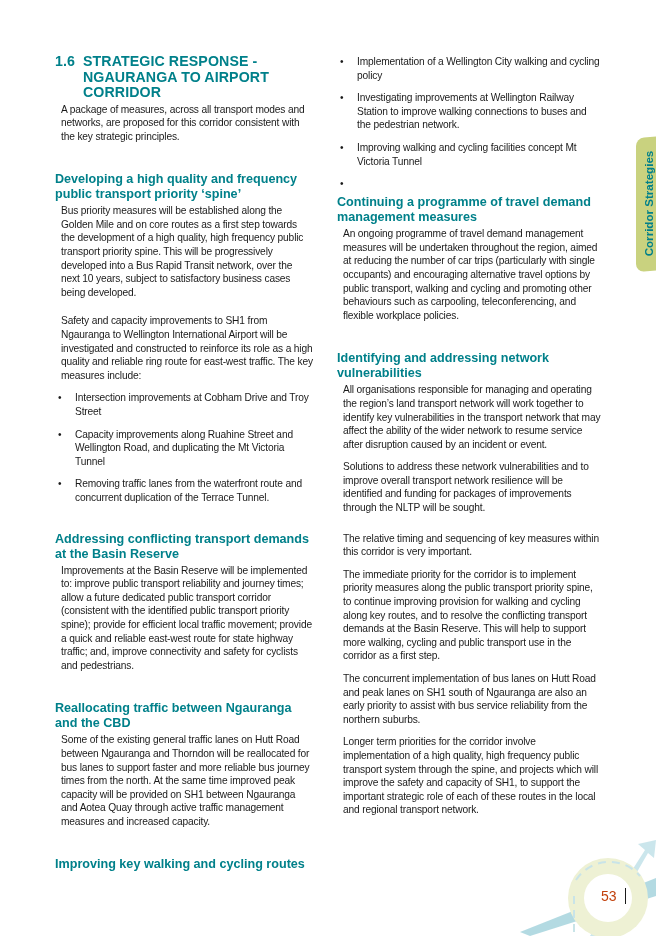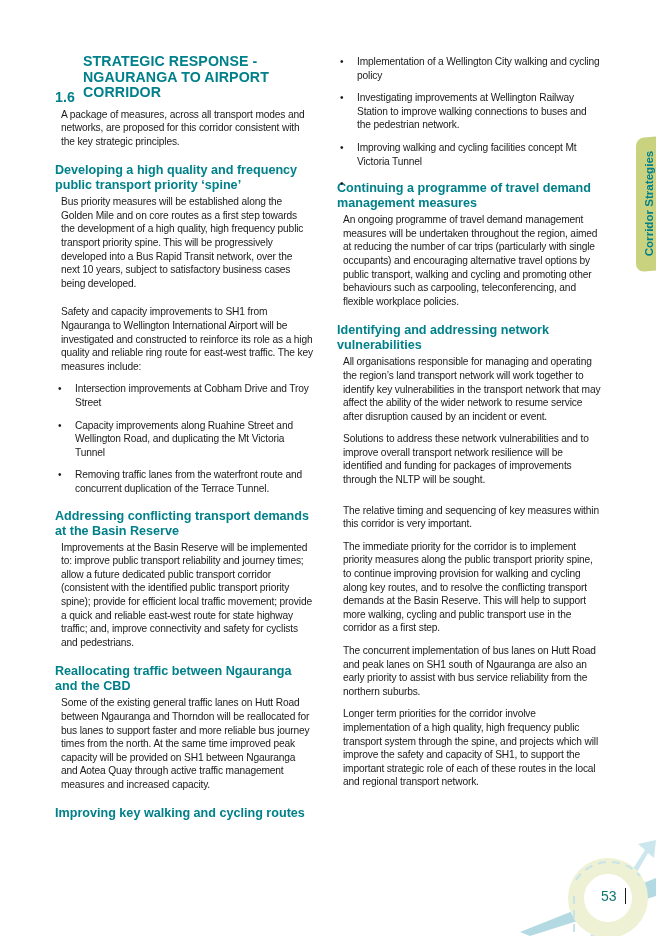--- a/index.html
+++ b/index.html
@@ -13,25 +13,25 @@
       position: absolute; top: 54px;
       font-size: 10.2px; line-height: 13.6px; letter-spacing: -0.15px;
     }
     .col-left { left: 55px; width: 258px; }
     .col-right { left: 337px; width: 264px; top: 55px; }
     .sec-title {
       color: #00808a; font-weight: bold; font-size: 14.2px; line-height: 15.5px;
       letter-spacing: 0.1px; display: flex; margin: 0 0 2px 0;
       text-transform: uppercase;
     }
-    .sec-title .num { width: 28px; flex: 0 0 28px; margin-top: 36px; }
+    .sec-title .num { width: 28px; flex: 0 0 28px; }
     .sec-title .txt { flex: 1; }
     .sub-title {
       color: #00808a; font-weight: bold; font-size: 12.6px; line-height: 15px;
-      margin: 0 0 2px 0; letter-spacing: 0px;
+      margin: 14px 0 2px 0; letter-spacing: 0px;
     }
     p { margin: 0 0 9px 6px; }
     ul { list-style: none; margin: 0 0 0 0; padding: 0; }
     li { position: relative; padding-left: 20px; margin: 0 0 9px 0; }
     li .bullet { position: absolute; left: 3px; top: 0; }
     .tab {
       position: absolute; left: 636px; top: 138px; width: 26px; height: 134px;
       background: #c9d27f; border-radius: 8px 0 0 8px;
       transform: skewY(-4deg); transform-origin: left top;
     }
@@ -39,21 +39,21 @@
       position: absolute; left: 641px; top: 138px; width: 16px; height: 130px;
       display: flex; align-items: center; justify-content: center;
     }
     .tab-label span {
       transform: rotate(-90deg); white-space: nowrap;
       color: #00808a; font-weight: bold; font-size: 11.6px;
     }
     .pg-graphic { position: absolute; left: 520px; top: 840px; width: 136px; height: 96px; }
     .pg-num {
       position: absolute; left: 601px; top: 888px; font-size: 14px;
-      color: #0f766e; border-right: 1.5px solid #1a1a1a; padding-right: 8px; line-height: 16px;
+      color: #c2410c; border-right: 1.5px solid #1a1a1a; padding-right: 8px; line-height: 16px;
     }
   </style>
 </head>
 <body>
 
 <div class="col col-left">
   <div class="sec-title">
     <span class="num">1.6</span>
     <span class="txt">STRATEGIC RESPONSE - NGAURANGA TO AIRPORT CORRIDOR</span>
   </div>

